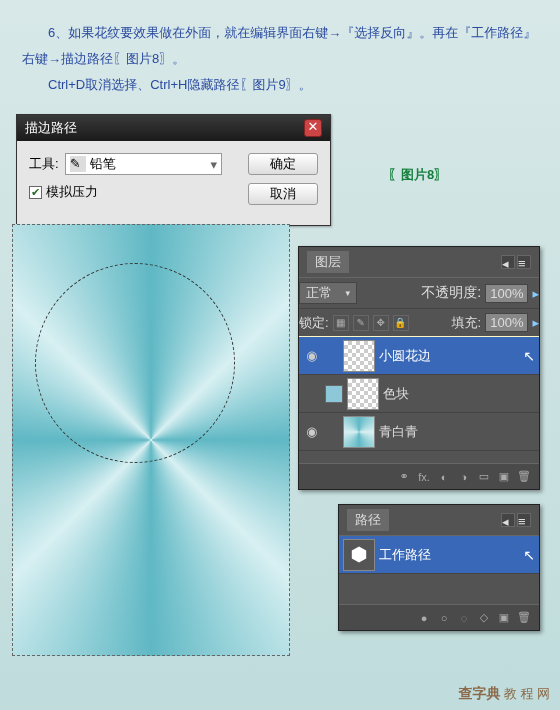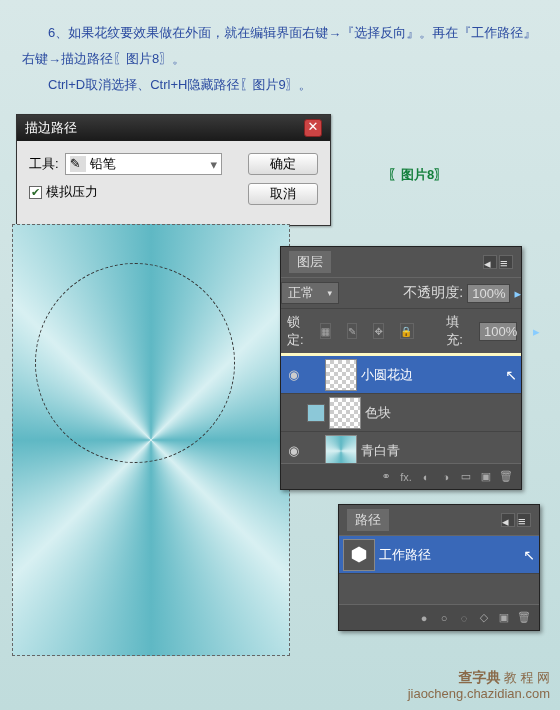--- a/index.html
+++ b/index.html
@@ -20,31 +20,31 @@
 .chk-row{display:flex;align-items:center;gap:4px}
 .chk{width:13px;height:13px;border:1px solid #666;background:#fff;display:flex;align-items:center;justify-content:center;color:#2a6a2a;font-size:11px}
 .dialog-btn{width:70px;height:22px;border:1px solid #999;background:linear-gradient(#fff,#ddd);border-radius:3px;margin-bottom:8px;cursor:pointer;text-align:center;line-height:20px}
 
 
 .canvas{position:absolute;left:12px;top:224px;width:278px;height:432px;border:1px dashed #666;background:conic-gradient(from 0deg,#5fb8c4,#d8f0f2,#5fb8c4,#d8f0f2,#5fb8c4,#d8f0f2,#5fb8c4,#d8f0f2,#5fb8c4)}
 .circle-sel{position:absolute;left:22px;top:38px;width:200px;height:200px;border:1px dashed #333;border-radius:50%}
 
 
 .panel{position:absolute;background:#535353;border:1px solid #222;box-shadow:2px 2px 4px rgba(0,0,0,0.4);color:#ddd}
-.panel-layers{left:280px;top:246px;width:242px;height:244px}
+.panel-layers{left:298px;top:246px;width:242px;height:244px}
 .panel-paths{left:338px;top:504px;width:202px;height:127px}
 .panel-tab{background:#535353;padding:4px 8px;display:flex;justify-content:space-between;align-items:center;border-bottom:1px solid #666}
 .panel-tab span{background:#6a6a6a;padding:2px 8px}
 .panel-menu{display:flex;gap:2px}
 .panel-menu-btn{width:14px;height:14px;background:#444;border:1px solid #666;cursor:pointer}
 .panel-toolbar{padding:4px 0;display:flex;align-items:center;gap:4px;border-bottom:1px solid #444;background:#535353}
 .dropdown{background:#6a6a6a;border:1px solid #444;padding:1px 6px;min-width:58px;display:inline-flex;align-items:center;justify-content:space-between}
 .dropdown::after{content:"▾";margin-left:4px;font-size:9px}
 .pct-box{background:#888;border:1px solid #444;padding:1px 4px;min-width:38px;font-size:11px}
-.lock-row{padding:4px 6px;display:flex;align-items:center;gap:16px;border-bottom:3px solid #fef9c3;font-size:11px}
+.lock-row{padding:4px 0;display:flex;align-items:center;gap:4px;border-bottom:1px solid #fef9c3;font-size:11px}
 .lock-icon{width:16px;height:16px;border:1px solid #666;display:flex;align-items:center;justify-content:center;color:#aaa;font-size:10px}
 .layer-list{background:#535353}
 .layer-row{display:flex;align-items:center;height:38px;border-bottom:1px solid #444;padding:0 4px;gap:4px}
 .layer-row.sel{background:#3968b8;color:#fff}
 .eye{width:18px;text-align:center;color:#ccc}
 .link-col{width:14px}
 .thumb{width:32px;height:32px;border:1px solid #888;background:#fff}
 .thumb.checker{background-image:linear-gradient(45deg,#ccc 25%,transparent 25%,transparent 75%,#ccc 75%),linear-gradient(45deg,#ccc 25%,#fff 25%,#fff 75%,#ccc 75%);background-size:8px 8px;background-position:0 0,4px 4px}
 .thumb.grad{background:conic-gradient(#5fb8c4,#d8f0f2,#5fb8c4,#d8f0f2,#5fb8c4)}
 .thumb.path{background:#555;display:flex;align-items:center;justify-content:center}
@@ -180,14 +180,13 @@
     <div class="foot-icon">◌</div>
     <div class="foot-icon">◇</div>
     <div class="foot-icon">▣</div>
     <div class="foot-icon">🗑</div>
   </div>
 </div>
 
 <div class="watermark">
   <span class="b">查字典</span>
   <span>教 程 网</span><br>
-  <span>jiaocheng.chazidian.com</span>
 </div>
 
 </body></html>

